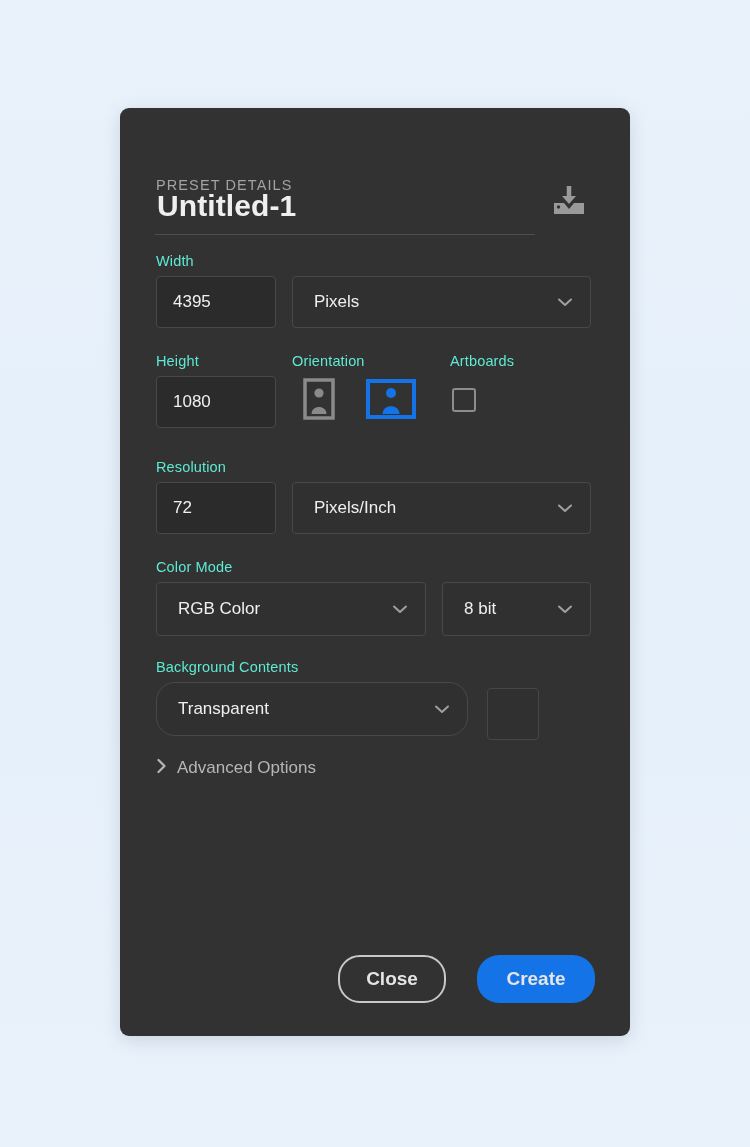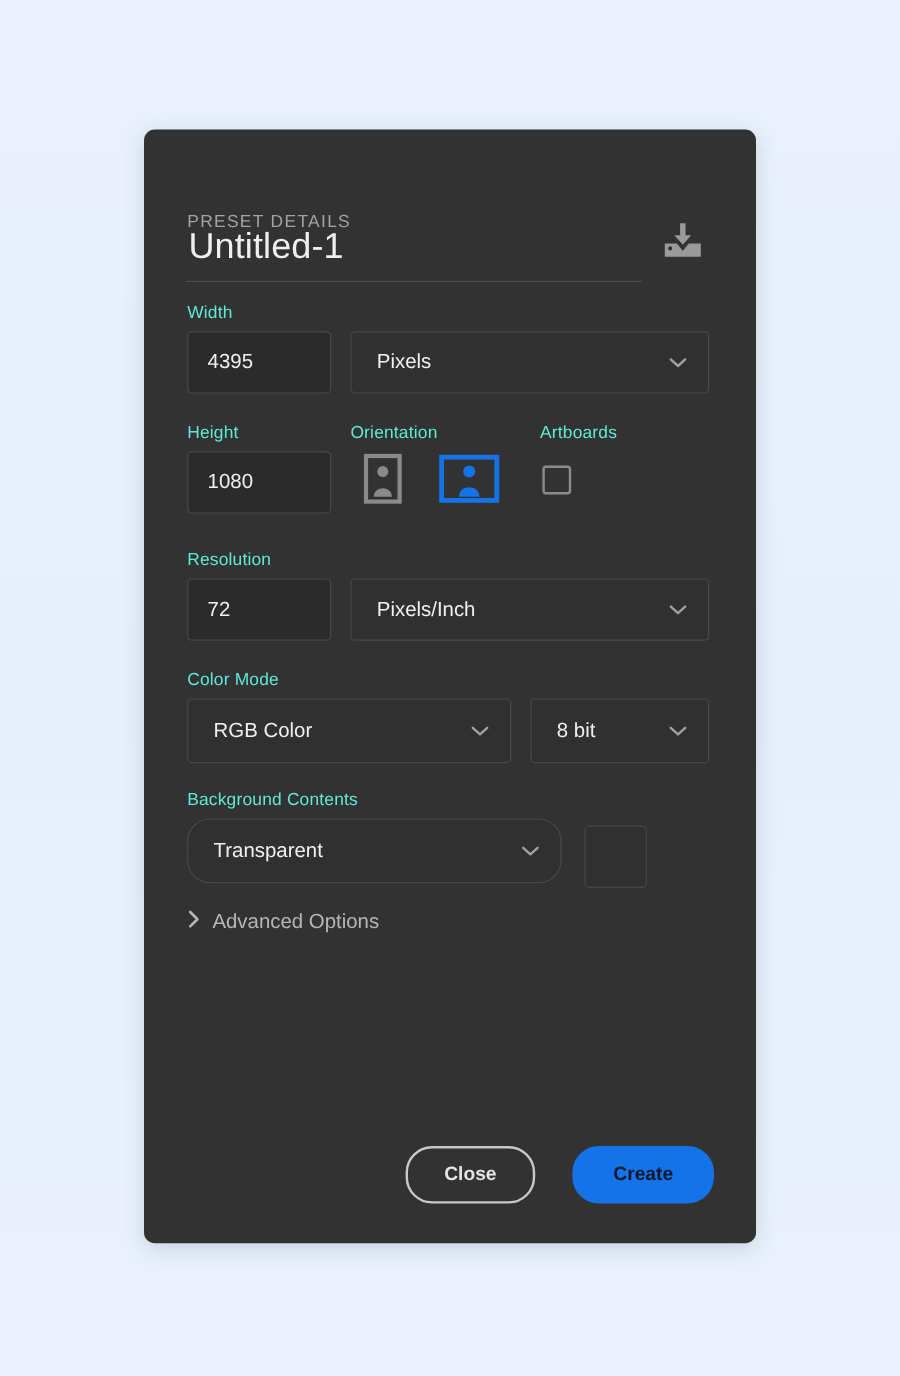--- a/index.html
+++ b/index.html
@@ -75,21 +75,21 @@
     top: 75px;
     width: 440px;
     height: 62px;
   }
   .doc-name {
     position: absolute;
     left: 2px;
     top: 6px;
     font-size: 30px;
     color: #efefef;
-    font-weight: 400;
+    font-weight: 700;
     letter-spacing: 0.1px;
     background: none;
     border: none;
     outline: none;
     font-family: "Liberation Sans", sans-serif;
     padding: 0;
     width: 370px;
   }
   .doc-name-underline {
     position: absolute;
@@ -197,21 +197,21 @@
   .advanced-label {
     font-size: 17px;
     color: #b6b6b6;
   }
 
   
   .btn {
     position: absolute;
     border-radius: 22px;
     box-sizing: border-box;
-    font-size: 16px;
+    font-size: 19px;
     font-weight: bold;
     display: flex;
     align-items: center;
     justify-content: center;
     cursor: pointer;
     font-family: "Liberation Sans", sans-serif;
   }
   .btn-close {
     left: 218px;
     top: 847px;
@@ -221,21 +221,21 @@
     border: 2px solid #c8c8c8;
     color: #e4e4e4;
   }
   .btn-create {
     left: 357px;
     top: 847px;
     width: 118px;
     height: 48px;
     background: #1473e6;
     border: none;
-    color: #0f172a;
+    color: #e5e5e5;
   }
 </style>
 </head>
 <body>
 
 <div id="page">
 
   <div class="ghost-artifact"></div>
   <div class="ghost-artifact2"></div>
 

